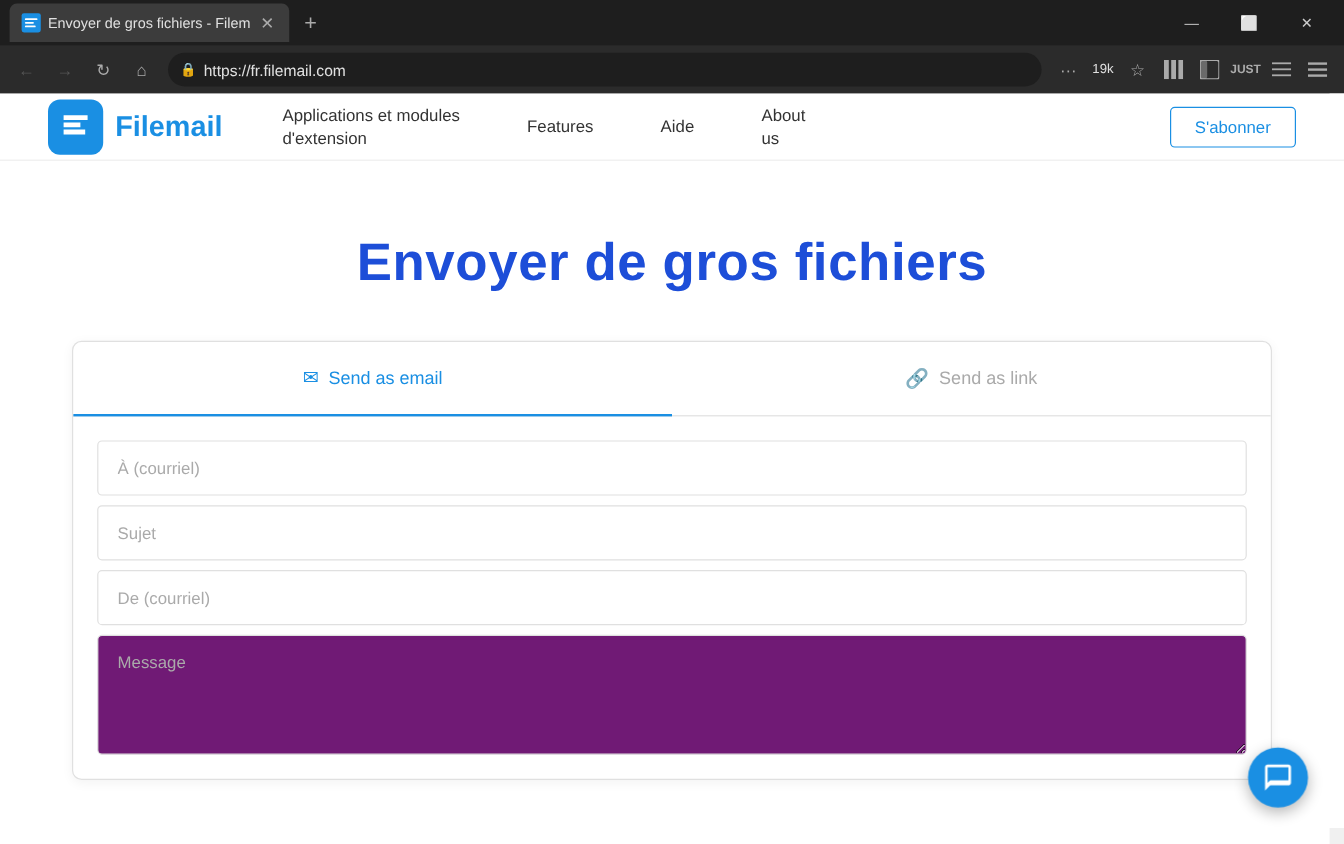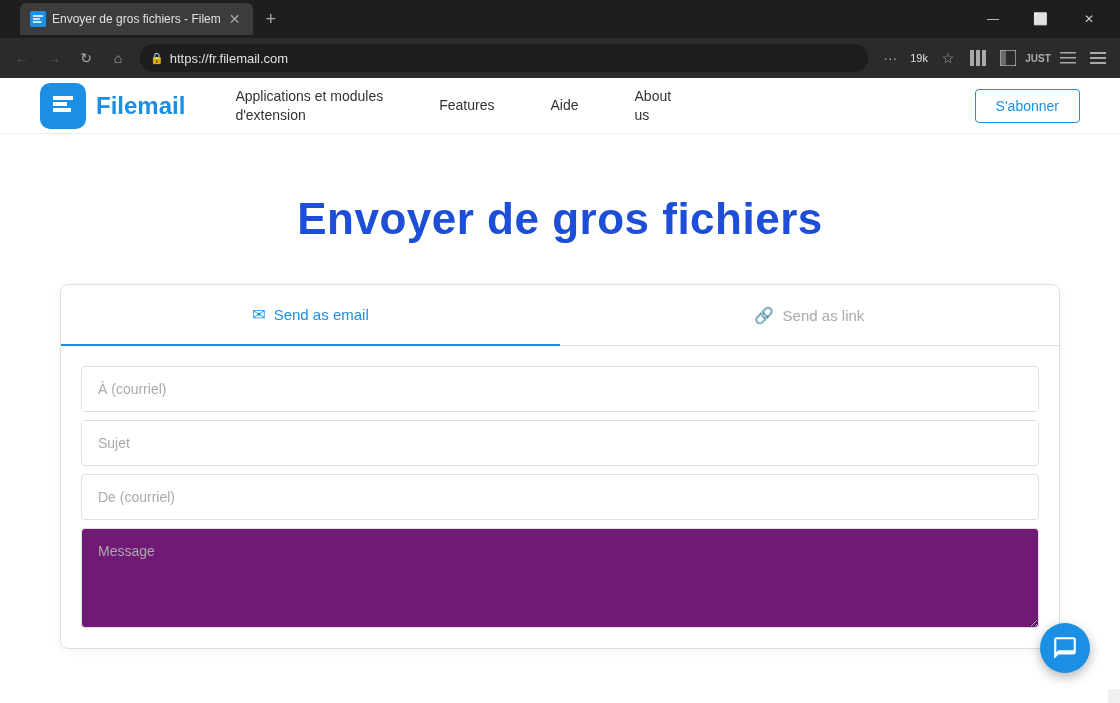--- a/index.html
+++ b/index.html
@@ -24,21 +24,20 @@
     .browser-tab {
       display: flex;
       align-items: center;
       background: #3c3c3c;
       border-radius: 6px 6px 0 0;
       height: 32px;
       padding: 12px 10px;
       gap: 6px;
       min-width: 180px;
       max-width: 240px;
-      margin-left: 12px;
     }
 
     .tab-favicon {
       width: 16px;
       height: 16px;
       background: #1a8fe3;
       border-radius: 2px;
       display: flex;
       align-items: center;
       justify-content: center;

